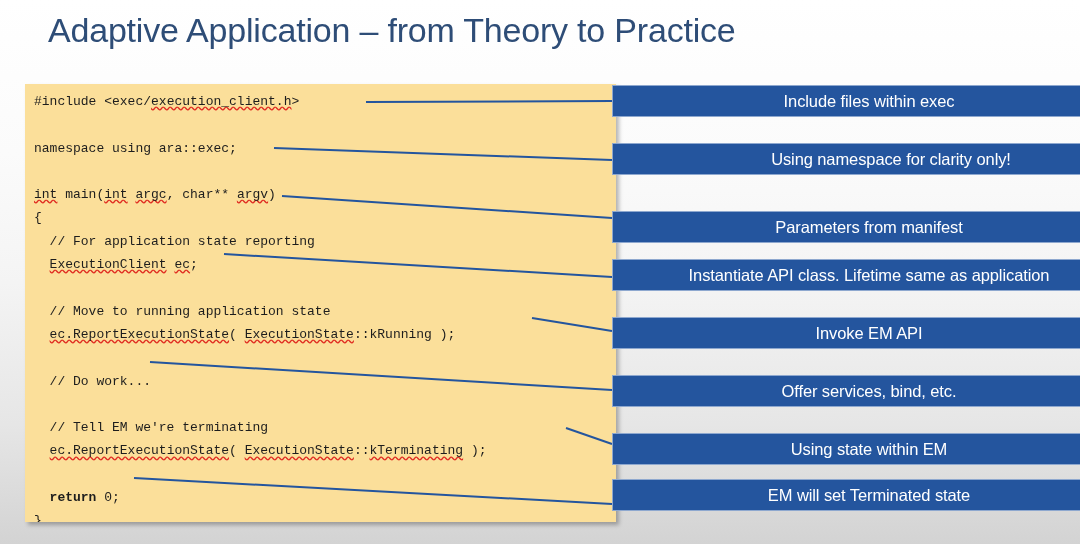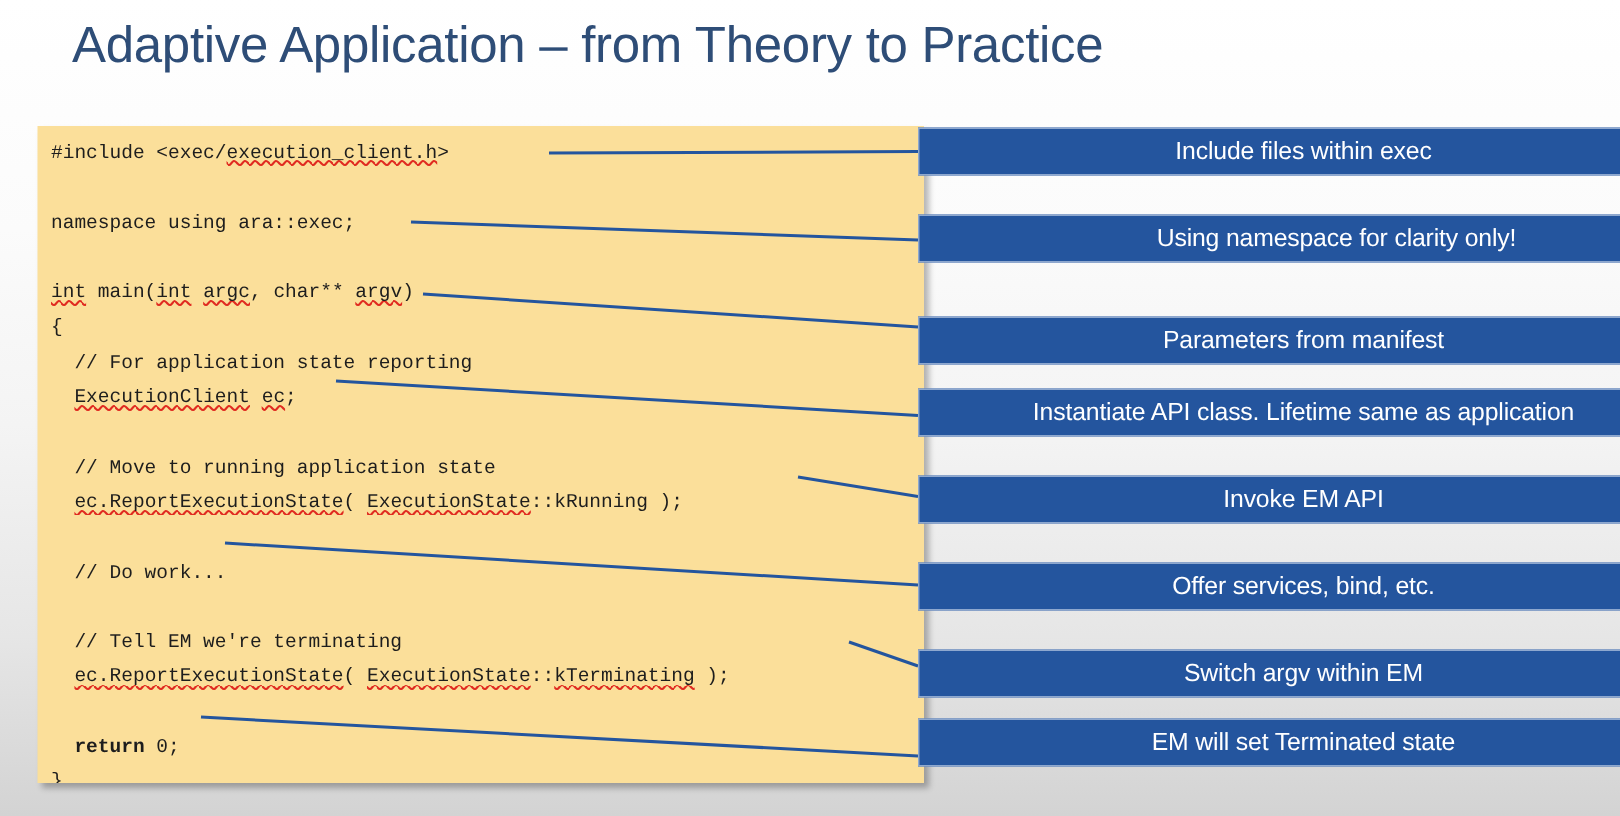--- a/index.html
+++ b/index.html
@@ -149,19 +149,19 @@
   <div class="callout" style="top:259px;">
     <span>Instantiate API class. Lifetime same as application</span>
   </div>
   <div class="callout" style="top:317px;">
     <span>Invoke EM API</span>
   </div>
   <div class="callout" style="top:375px;">
     <span>Offer services, bind, etc.</span>
   </div>
   <div class="callout" style="top:433px;">
-    <span>Switch argv within EM</span>
+    <span>Using state within EM</span>
   </div>
   <div class="callout" style="top:479px;">
     <span>EM will set Terminated state</span>
   </div>
 
 </div>
 
 </body></html>

